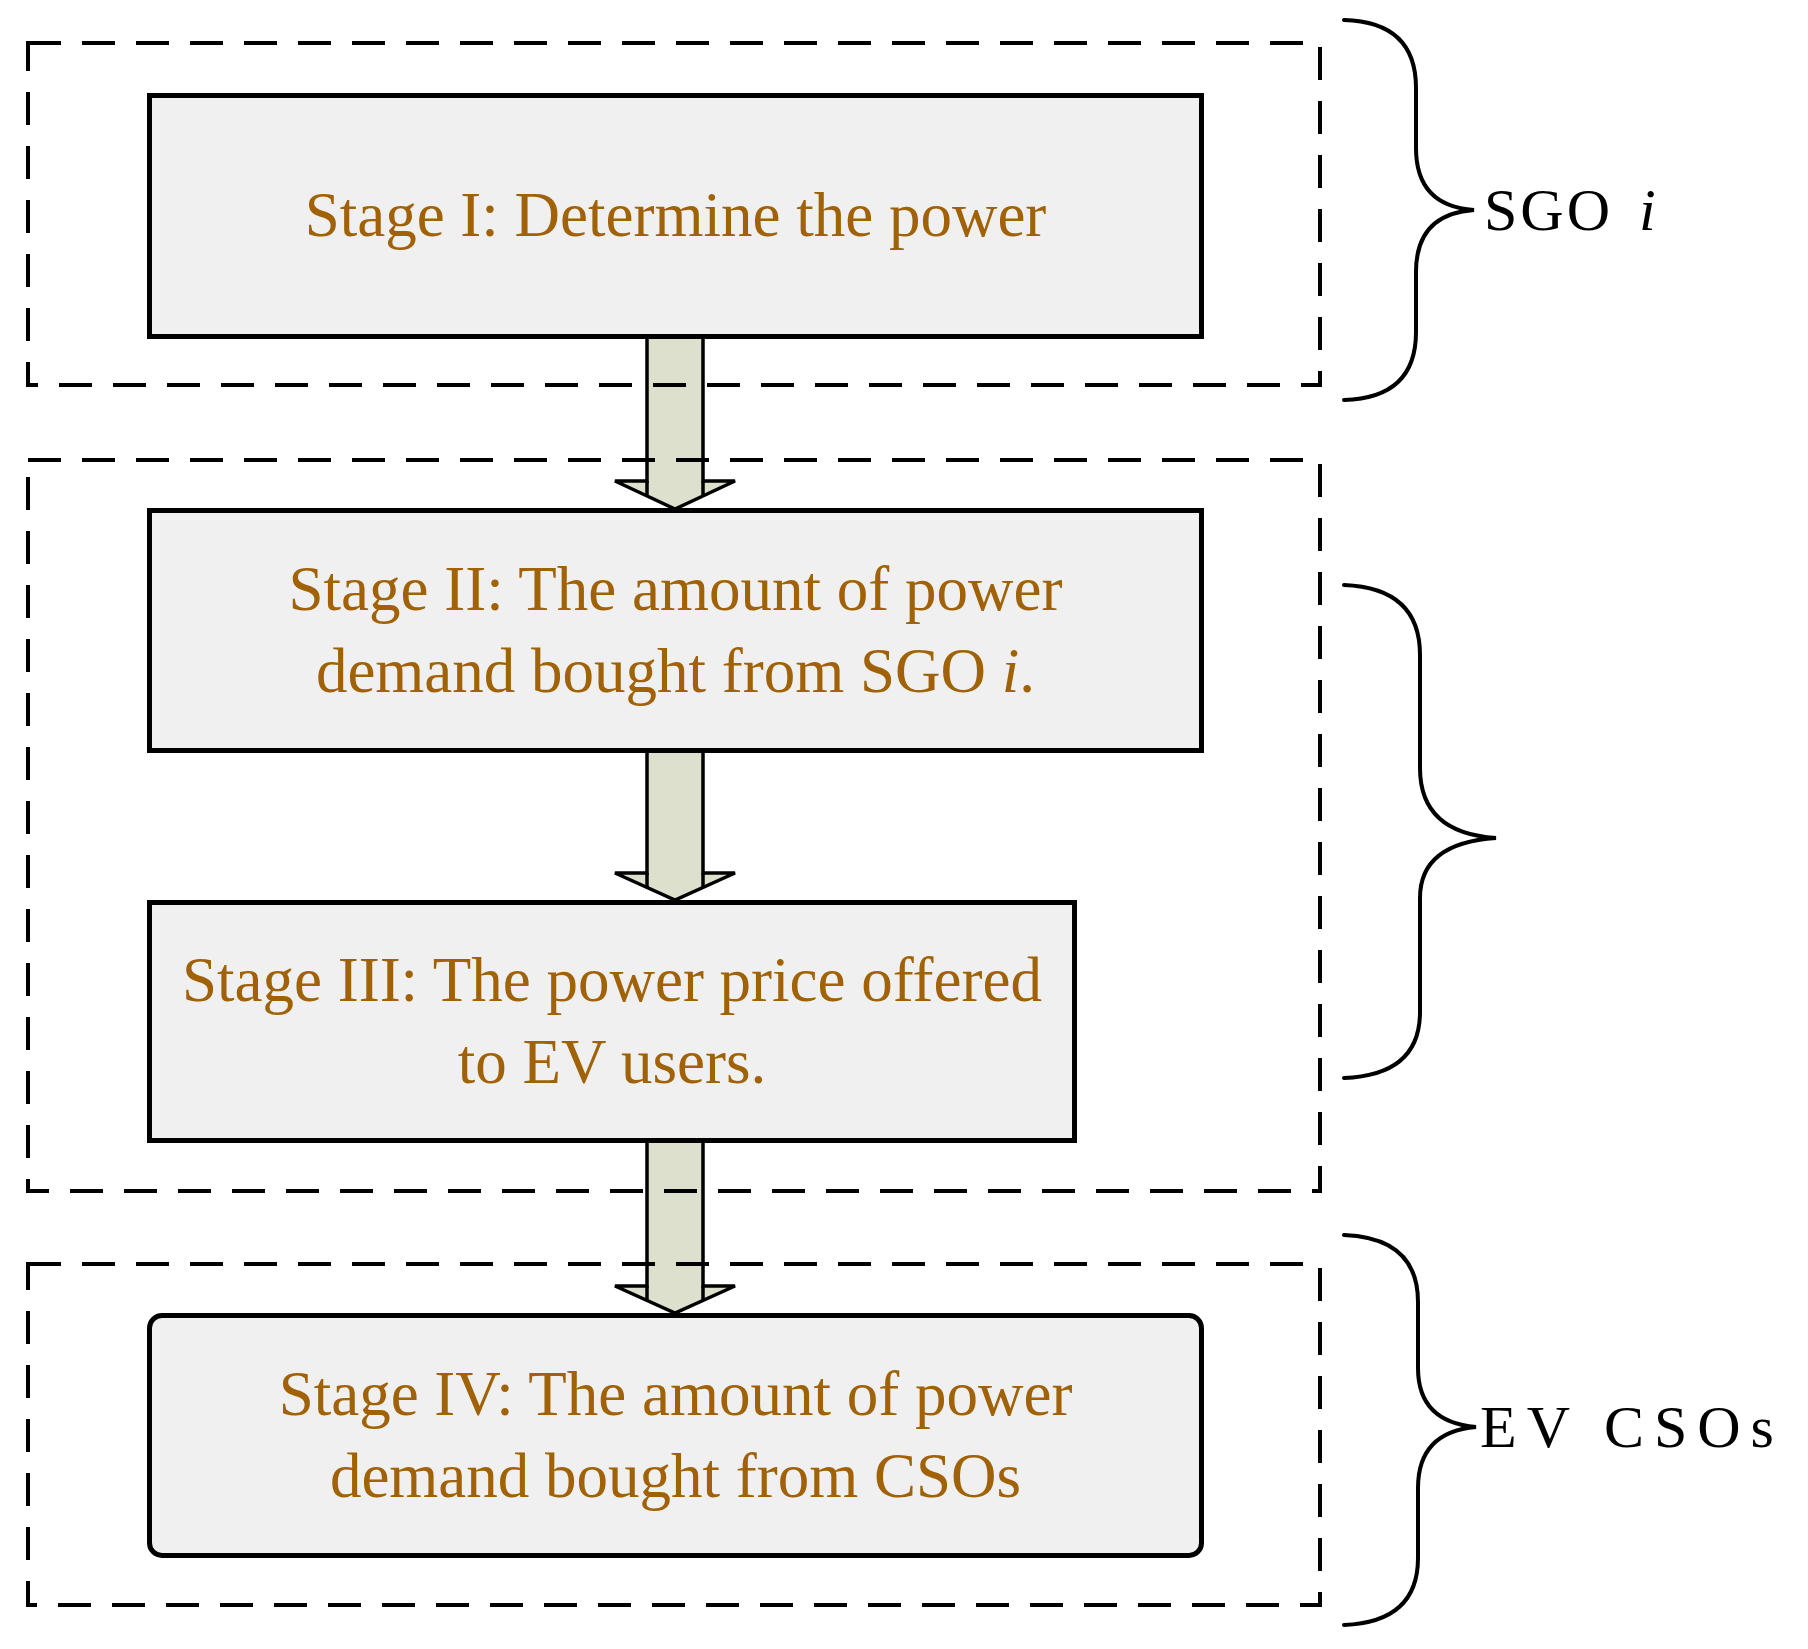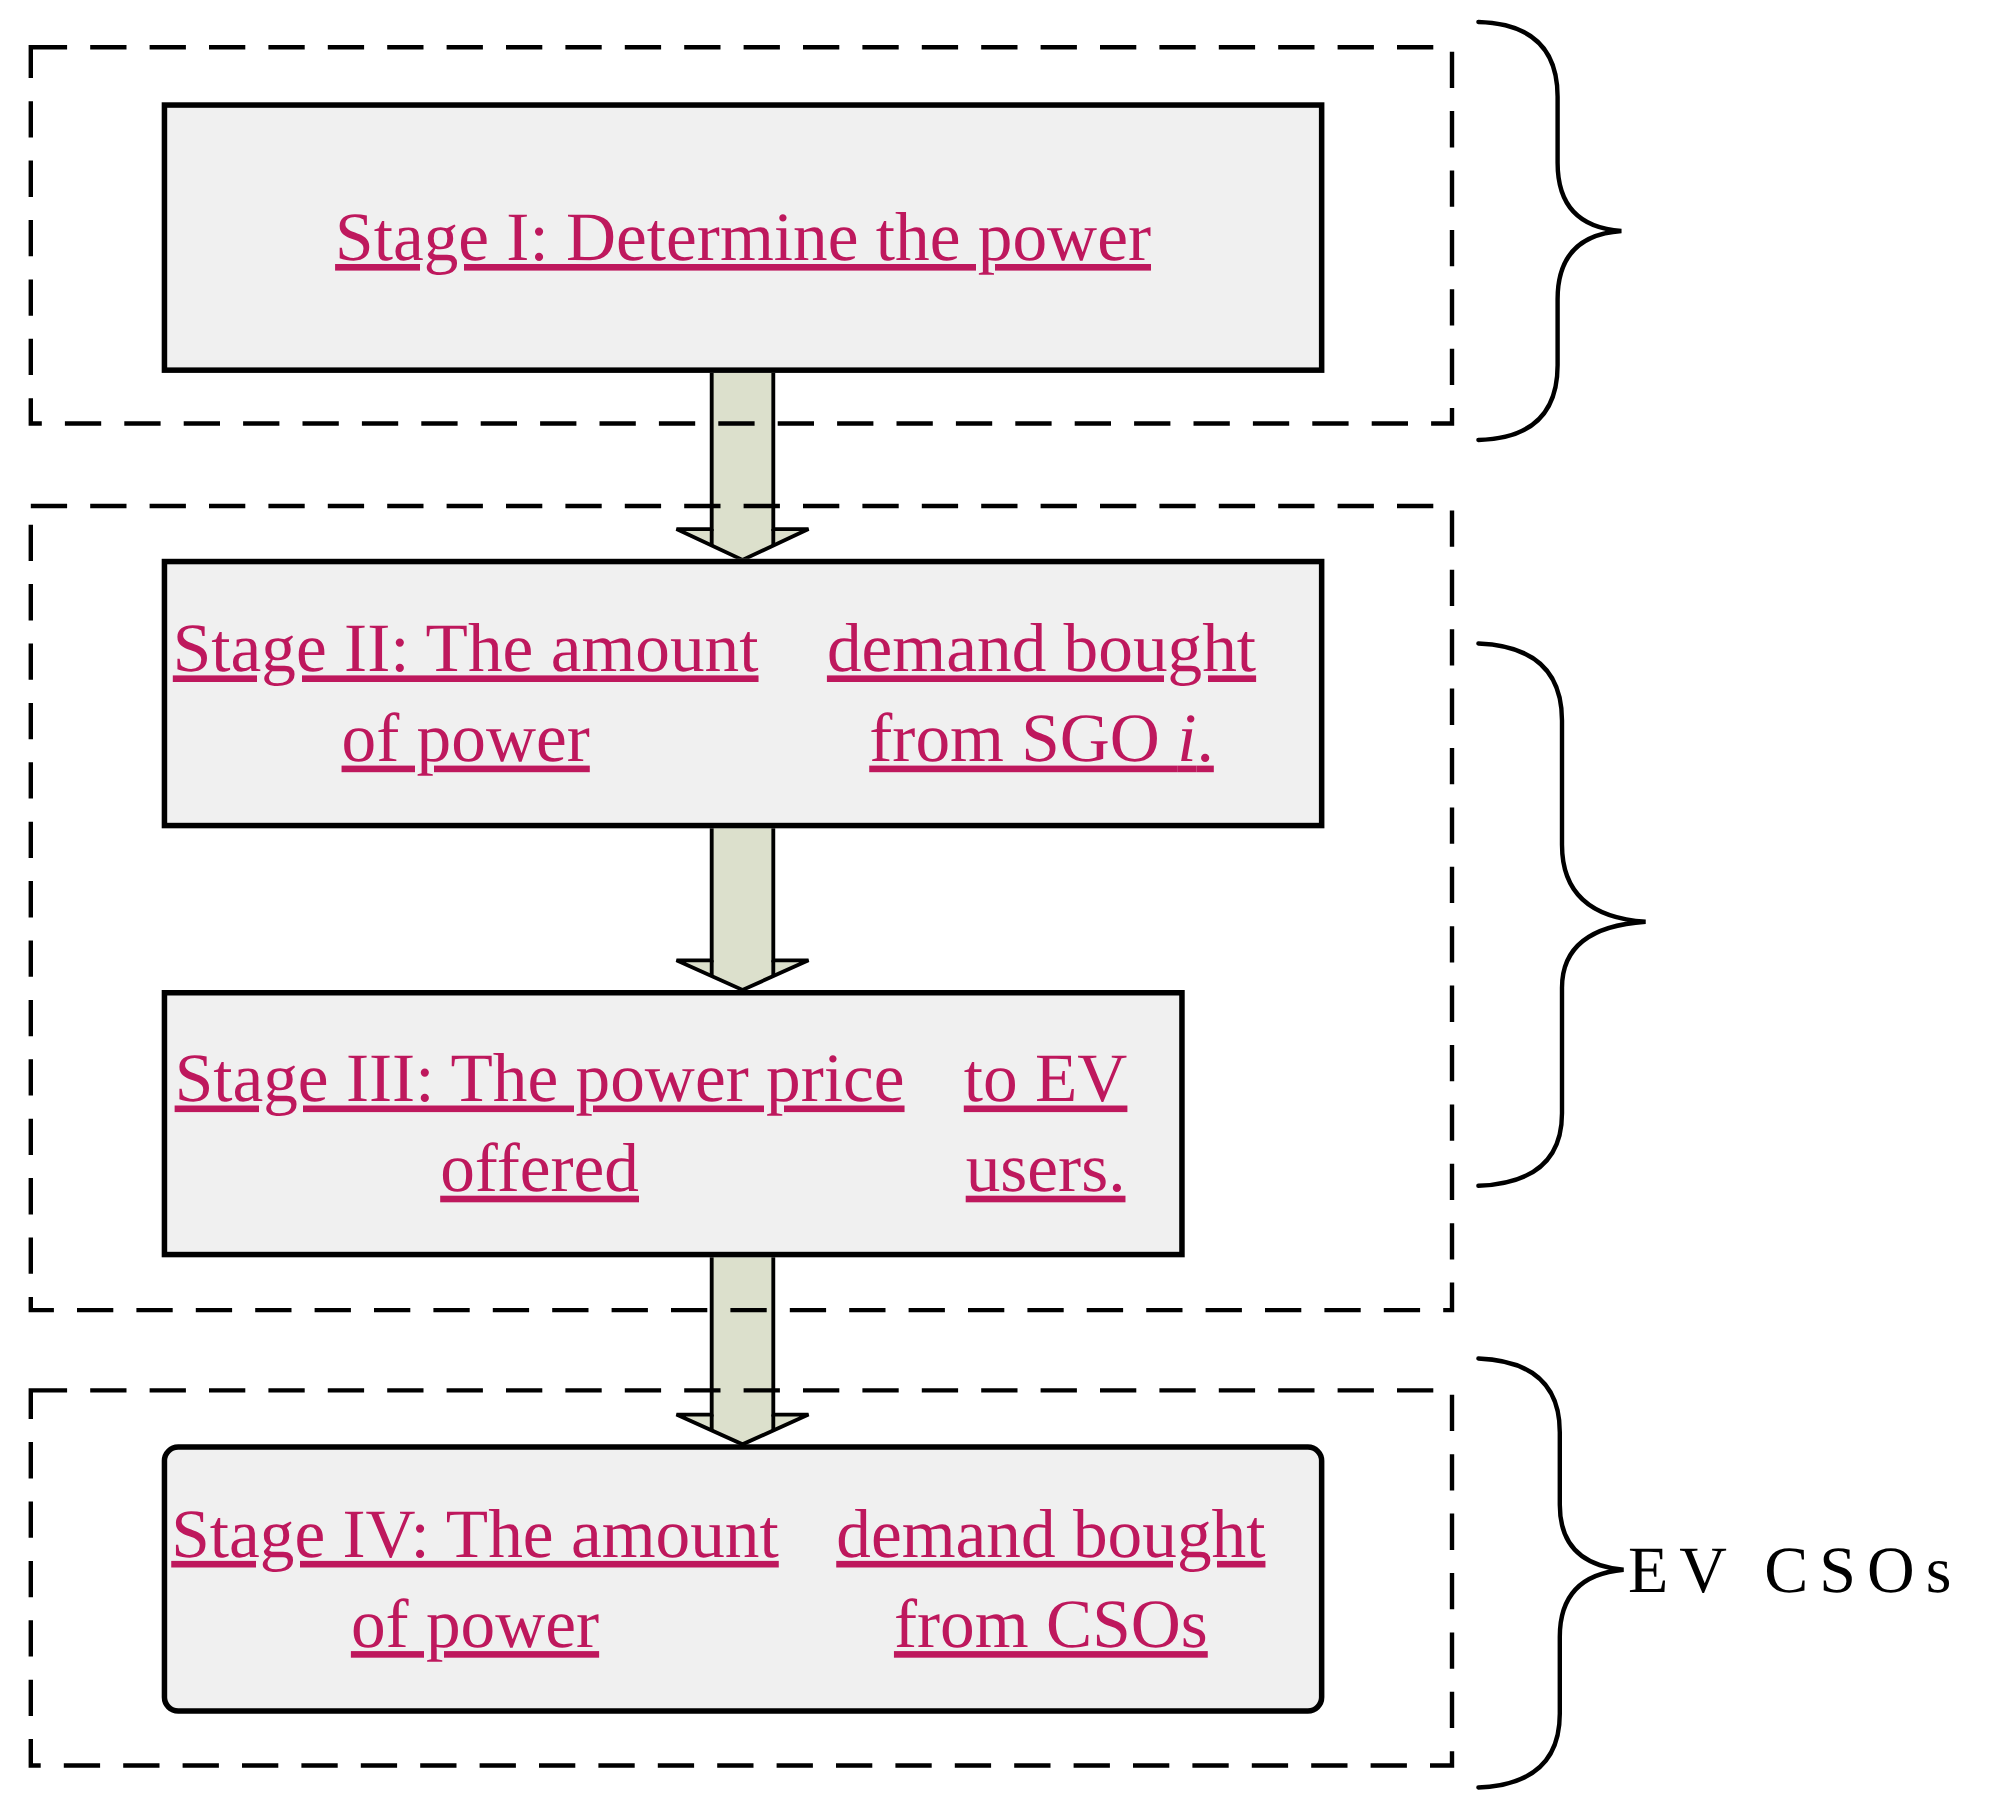--- a/index.html
+++ b/index.html
@@ -25,27 +25,27 @@
     left: 0; top: 0;
     z-index: 1;
   }
   .stage-box {
     position: absolute;
     z-index: 2;
     box-sizing: border-box;
     background: var(--box-fill);
     border: 5px solid var(--line);
     display: flex;
+    flex-direction: column;
     justify-content: center;
     align-items: center;
     text-align: center;
     font-size: 63px;
     line-height: 1.3;
-    color: #be185d;
-    text-decoration: underline;
+    color: #a16207;
   }
   #stage-1 { left: 147px; top:   93px; width: 1057px; height: 246px; }
   #stage-2 { left: 147px; top:  508px; width: 1057px; height: 245px; justify-content: center; }
   #stage-3 { left: 147px; top:  900px; width: 930px; height: 243px; }
   #stage-4 { left: 147px; top: 1313px; width: 1057px; height: 245px; border-radius: 15px; }
   .it { font-style: italic; }
   .group-label {
     position: absolute;
     z-index: 2;
     height: 80px;
@@ -106,15 +106,19 @@
   <div class="stage-box" id="stage-3">
     <div class="line">Stage III: The power price offered</div>
     <div class="line"><span>to EV users.</span></div>
   </div>
 
   <div class="stage-box" id="stage-4">
     <div class="line">Stage IV: The amount of power</div>
     <div class="line"><span>demand bought from CSOs</span></div>
   </div>
 
+  <div class="group-label" id="label-sgo">
+    <span>SGO</span>
+    <span class="it">i</span>
+  </div>
   <div class="group-label" id="label-ev">EV CSOs</div>
 
 </div>
 
 </body></html>

